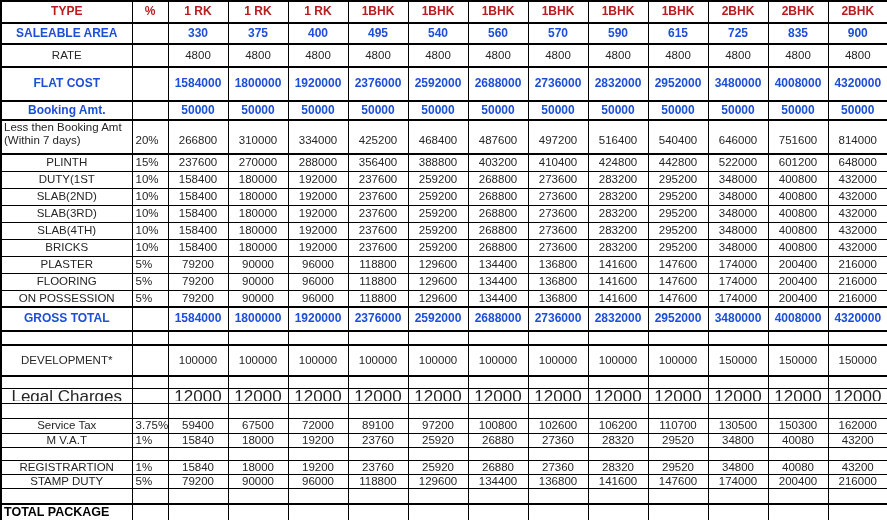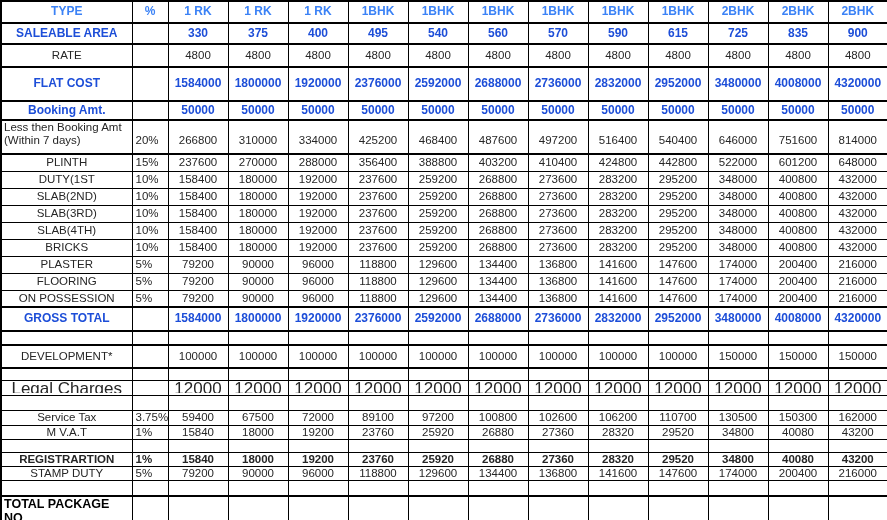--- a/index.html
+++ b/index.html
@@ -3,21 +3,21 @@
 <meta charset="utf-8">
 <style>
   html,body{margin:0;padding:0;background:#fff;}
   body{width:887px;height:520px;overflow:hidden;font-family:"Liberation Sans",sans-serif;}
   table{border-collapse:collapse;table-layout:fixed;width:887px;border:2.5px solid #000;}
   td{border:1.4px solid #000;padding:0;overflow:hidden;white-space:pre-line;
      text-align:center;vertical-align:middle;font-size:11.5px;color:#262626;line-height:1.15;}
   td.pct{text-align:left;padding-left:3px;}
   
   tr.bb td{border-top-width:2px;border-bottom-width:2px;}
-  tr.hdr td{font-weight:700;font-size:12px;color:#3b82f6;}
+  tr.hdr td{font-weight:700;font-size:12px;color:#b91c1c;}
   tr.hdr td.pct{text-align:center;padding-left:0;}
   tr.boldrow td.label, tr.boldrow td.val{font-weight:700;font-size:12px;color:#1d4ed8;}
   
   tr.lessrow td{vertical-align:bottom;padding-bottom:6px;}
   tr.lessrow td.label{text-align:left;padding-left:2px;line-height:13px;}
   
   tr.cliprow td{vertical-align:top;}
   tr.cliprow td .cv{display:block;height:12px;line-height:16px;overflow:hidden;font-size:17px;}
   
   tr.total td{font-weight:700;font-size:12.5px;color:#000;vertical-align:bottom;padding-bottom:3px;}
@@ -310,21 +310,21 @@
         <td class="val"></td>
         <td class="val"></td>
         <td class="val"></td>
         <td class="val"></td>
         <td class="val"></td>
         <td class="val"></td>
         <td class="val"></td>
         <td class="val"></td>
         <td class="val"></td>
       </tr>
-      <tr class="bb" style="height: 23px;">
+      <tr class="bb" style="height: 31px;">
         <td class="label">DEVELOPMENT*</td>
         <td class="pct"></td>
         <td class="val">100000</td>
         <td class="val">100000</td>
         <td class="val">100000</td>
         <td class="val">100000</td>
         <td class="val">100000</td>
         <td class="val">100000</td>
         <td class="val">100000</td>
         <td class="val">100000</td>
@@ -422,21 +422,21 @@
         <td class="val"></td>
         <td class="val"></td>
         <td class="val"></td>
         <td class="val"></td>
         <td class="val"></td>
         <td class="val"></td>
         <td class="val"></td>
         <td class="val"></td>
         <td class="val"></td>
       </tr>
-      <tr style="height: 13px; font-weight: bold;">
+      <tr style="height: 13px;">
         <td class="label">REGISTRARTION</td>
         <td class="pct">1%</td>
         <td class="val">15840</td>
         <td class="val">18000</td>
         <td class="val">19200</td>
         <td class="val">23760</td>
         <td class="val">25920</td>
         <td class="val">26880</td>
         <td class="val">27360</td>
         <td class="val">28320</td>

